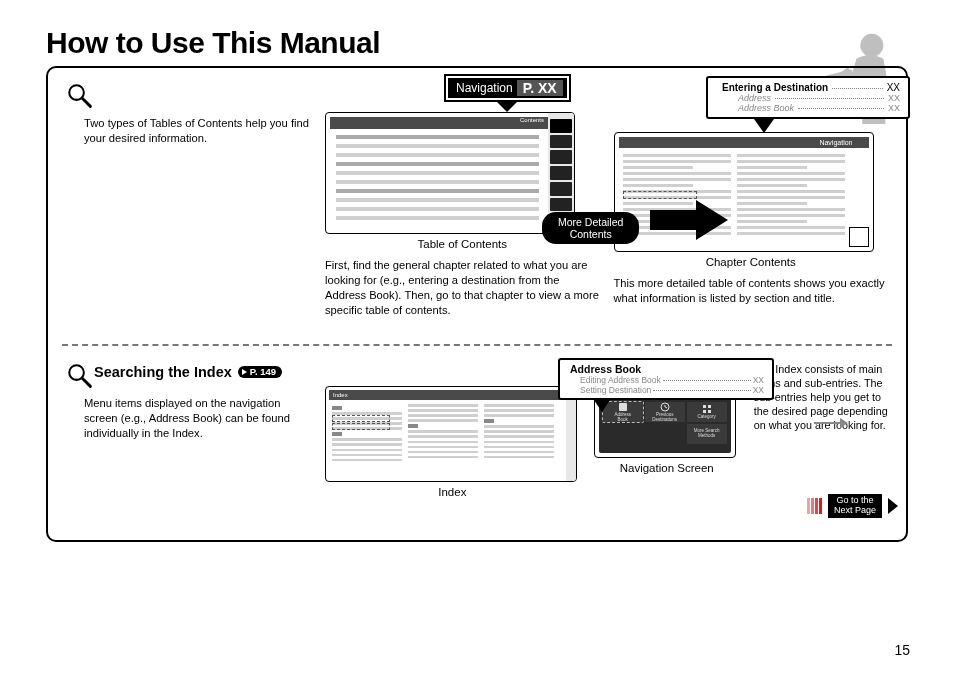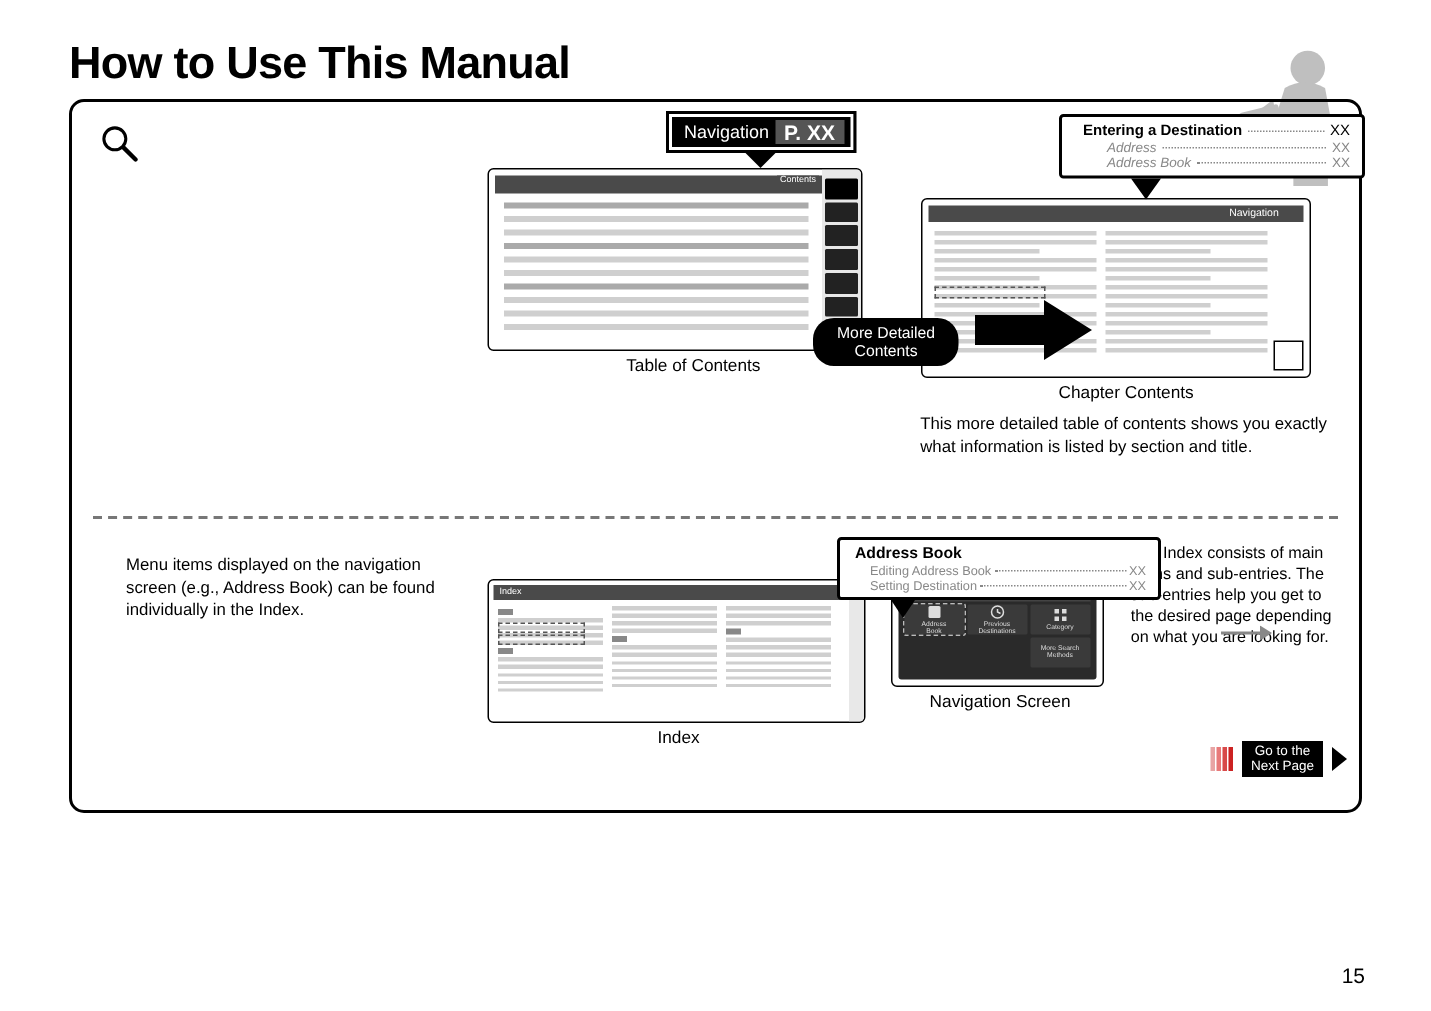--- a/index.html
+++ b/index.html
@@ -520,20 +520,21 @@
 
       <div class="left-col">
         <div style="display:flex; align-items:flex-start;">
           <span class="magnifier">
             <svg viewBox="0 0 32 32">
                 <circle cx="13" cy="13" r="9" fill="none" stroke="#000" stroke-width="2.5"></circle>
                 <line x1="20" y1="20" x2="30" y2="30" stroke="#000" stroke-width="3.5" stroke-linecap="round"></line>
               </svg>
           </span>
         </div>
+        <p class="body-text">Two types of Tables of Contents help you find your desired information.</p>
       </div>
 
       <div class="mid-col" style="padding-top:30px;">
         <div class="thumb">
           <div class="tbar"></div>
           <div class="contents-label">Contents</div>
           <div class="rows">
             <div class="r dark"></div>
               <div class="r"></div>
               <div class="r"></div>
@@ -549,20 +550,21 @@
               <div></div>
               <div></div>
               <div></div>
               <div></div>
               <div></div>
               <div></div>
               <div></div>
             </div>
         </div>
         <div class="thumb-caption">Table of Contents</div>
+        <p class="body-text" style="margin-left:0;">First, find the general chapter related to what you are looking for (e.g., entering a destination from the Address Book). Then, go to that chapter to view a more specific table of contents.</p>
       </div>
 
       <div class="right-col">
         <div class="chap-thumb">
           <div class="cbar">Navigation</div>
           <div class="cbody">
             <div class="ccol">
               <div class="cr"></div>
                 <div class="cr"></div>
                 <div class="cr"></div>
@@ -631,20 +633,37 @@
           </svg>
       </div>
       <div class="gray-arrow-2">
         <svg viewBox="0 0 34 10">
             <line x1="0" y1="5" x2="26" y2="5" stroke="#888" stroke-width="2"></line>
             <polygon points="26,0 34,5 26,10" fill="#888"></polygon>
           </svg>
       </div>
 
       <div class="left-col">
+        <div style="display:flex; align-items:flex-start;">
+          <span class="magnifier">
+            <svg viewBox="0 0 32 32">
+                <circle cx="13" cy="13" r="9" fill="none" stroke="#000" stroke-width="2.5"></circle>
+                <line x1="20" y1="20" x2="30" y2="30" stroke="#000" stroke-width="3.5" stroke-linecap="round"></line>
+              </svg>
+          </span>
+          <div>
+            <div class="section-title">
+              <span>Searching the Index</span>
+              <span class="pill">
+                <span class="arrow"></span>
+                <span>P. 149</span>
+              </span>
+            </div>
+          </div>
+        </div>
         <p class="body-text">Menu items displayed on the navigation screen (e.g., Address Book) can be found individually in the Index.</p>
       </div>
 
       <div style="width:258px; padding-top:24px;">
         <div class="index-thumb">
           <div class="ibar">Index</div>
           <div class="ibody">
             <div class="icol">
               <div class="hdr"></div>
               <div class="ir"></div>

